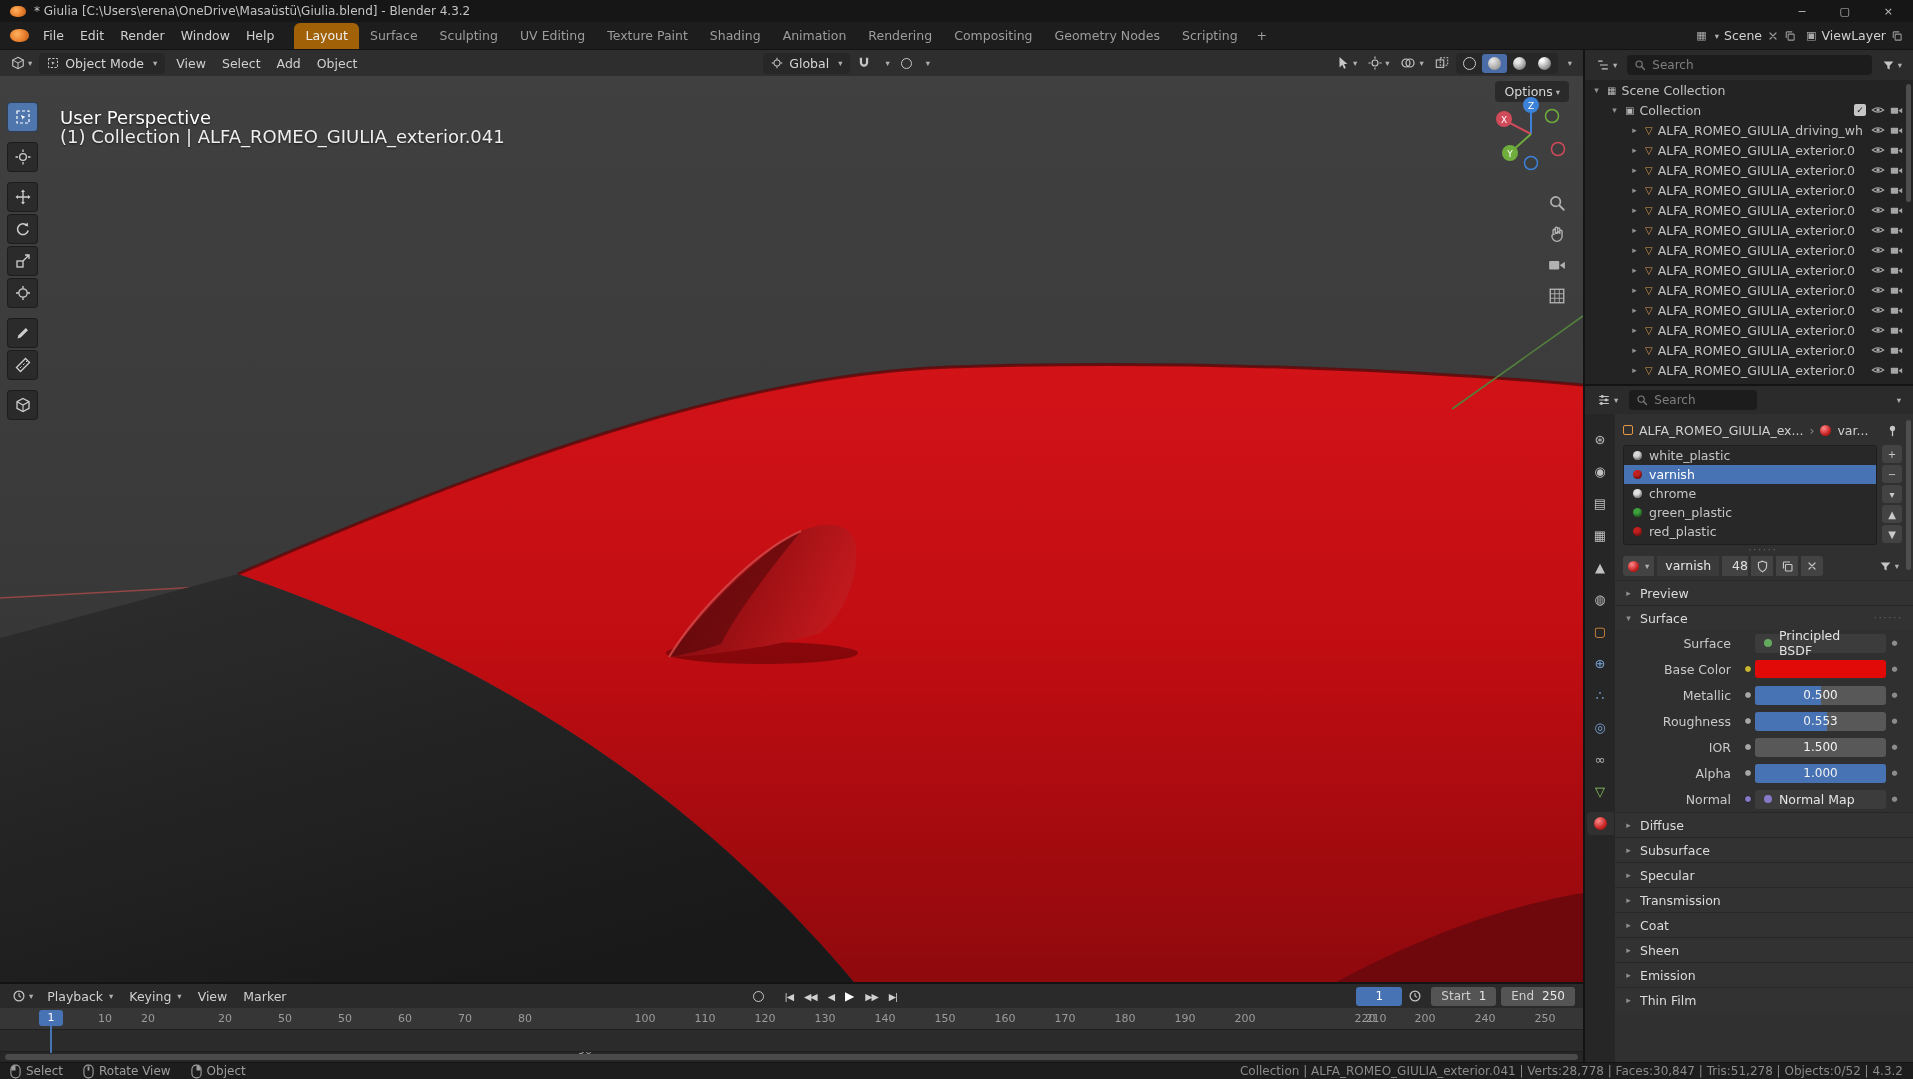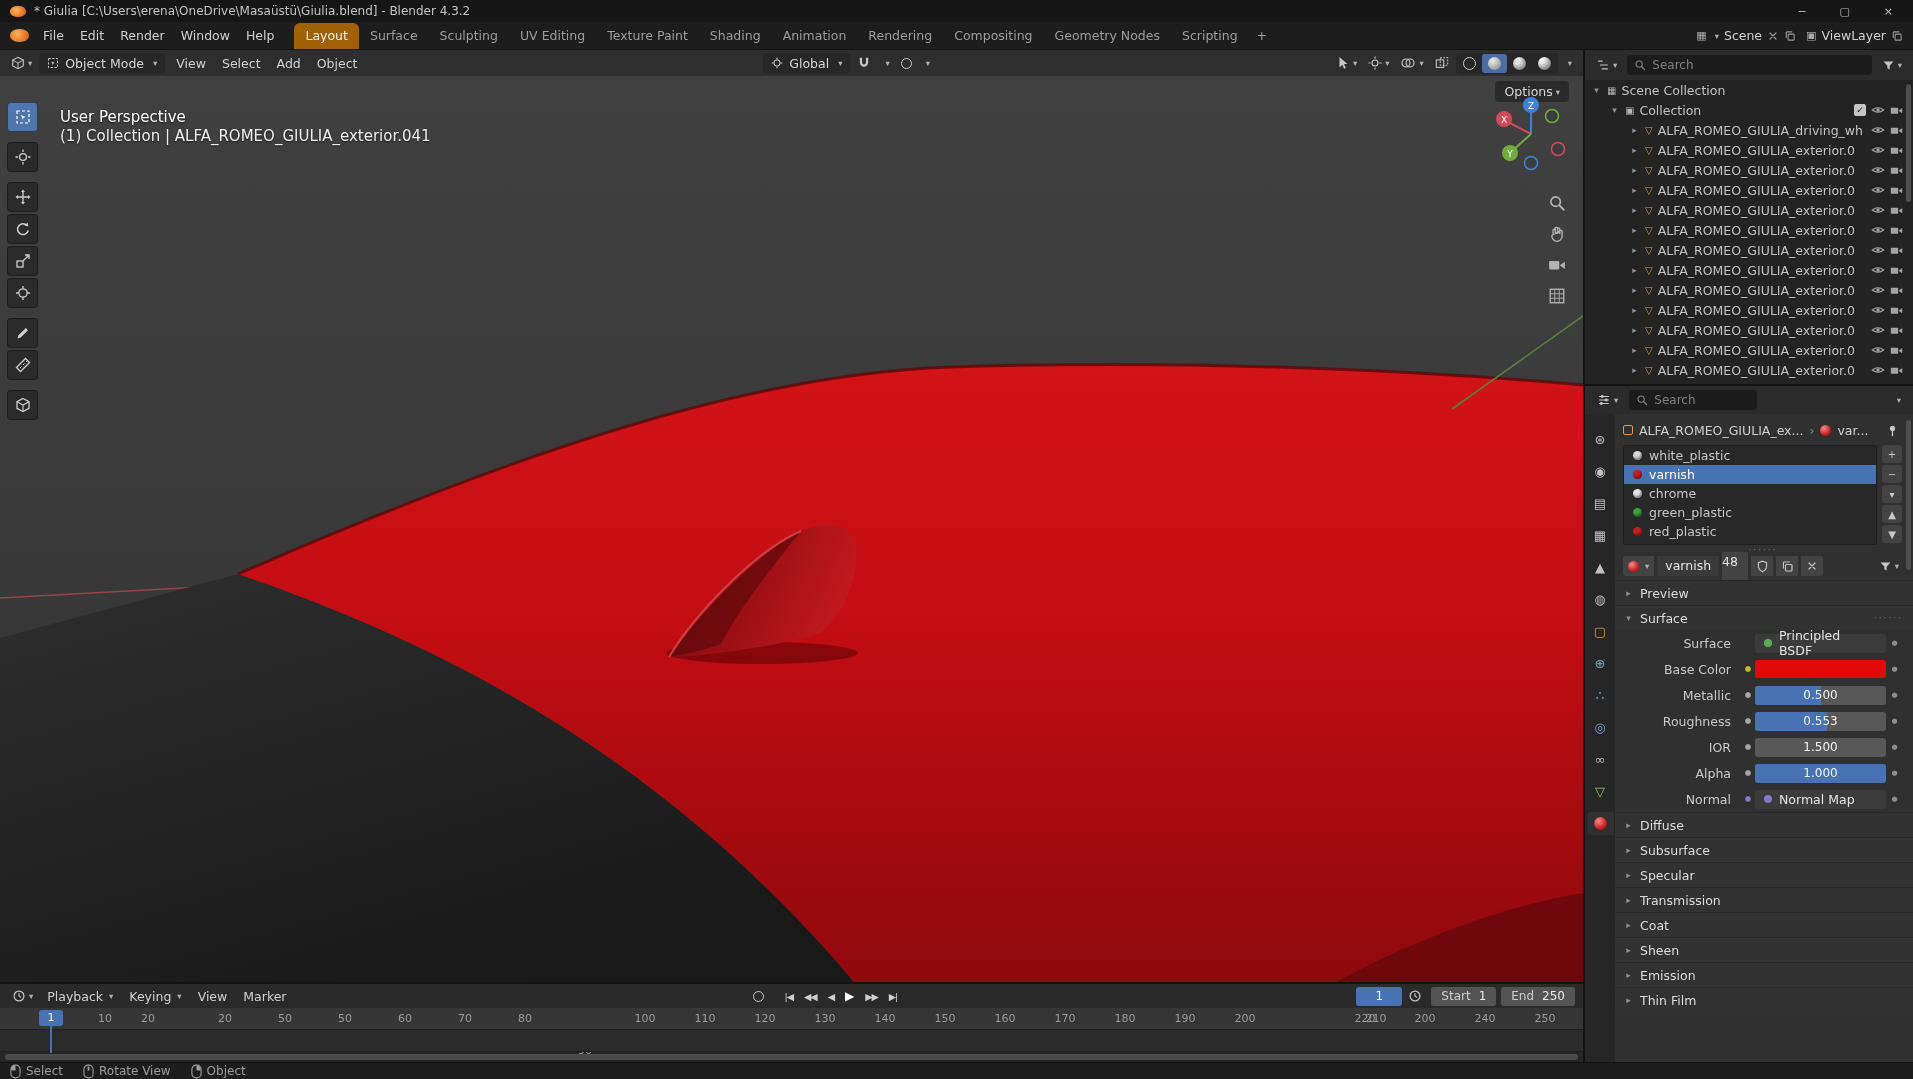--- a/index.html
+++ b/index.html
@@ -43,21 +43,21 @@
   .shade-btn.active{background:#4a6da8}
   .sph{width:13px;height:13px;border-radius:50%}
   .sph.wire{border:1.4px solid #c9c9c9}
   .sph.solid{background:radial-gradient(circle at 35% 30%,#ececec,#9a9a9a 75%)}
   .sph.mat{background:radial-gradient(circle at 35% 30%,#e6e6e6 20%,#b2b2b2 50%,#6f6f6f 85%)}
   .sph.rend{background:radial-gradient(circle at 30% 25%,#ffffff 10%,#cfcfcf 35%,#666 90%)}
 
   
   #viewport{left:0;top:76px;width:1583px;height:906px;background:#333}
   .scene{position:absolute;left:0;top:0}
-  .vp-text{position:absolute;left:60px;top:32px;font-size:15px;color:#fff;text-shadow:0 1px 2px rgba(0,0,0,.65);line-height:19px}
+  .vp-text{position:absolute;left:60px;top:32px;font-size:18px;color:#fff;text-shadow:0 1px 2px rgba(0,0,0,.65);line-height:19px}
   .vp-text .dim{color:#fdfdfd;opacity:.92}
   .toolbar{position:absolute;left:7px;top:26px;display:flex;flex-direction:column;gap:2px}
   .tool-btn{width:31px;height:30px;border-radius:4px;background:rgba(41,41,41,.9);border:1px solid rgba(18,18,18,.55);display:flex;align-items:center;justify-content:center;color:#cfcfcf}
   .tool-btn.active{background:#4f76ad;color:#fff}
   .tool-btn.grp{margin-top:8px}
   .options-btn{position:absolute;top:5px;right:14px;display:flex;align-items:center;background:rgba(40,40,40,.92);border-radius:4px;padding:3px 9px;font-size:12.5px;color:#d8d8d8}
   .nav-gizmo{position:absolute;top:16px;right:10px}
   .nav-col{position:absolute;top:118px;right:16px;display:flex;flex-direction:column;gap:12px;color:#c3c3c3;opacity:.88}
   .nav-btn{width:19px;height:19px}
 
@@ -94,21 +94,21 @@
   .slot{height:19px;display:flex;align-items:center;gap:7px;padding:0 9px;color:#c6c6c6}
   .slot.sel{background:#4772b3;color:#fff}
   .slot .dot{width:9px;height:9px;border-radius:50%;box-shadow:inset -1px -2px 2px rgba(0,0,0,.4);flex:0 0 auto}
   .slot-btns{width:22px;display:flex;flex-direction:column;gap:2px;align-items:center;color:#c9c9c9}
   .sbtn{width:20px;height:18px;background:#434343;border-radius:3px;display:flex;align-items:center;justify-content:center;font-size:10px}
   .grip{height:9px;display:flex;align-items:center;justify-content:center;color:#6d6d6d;font-size:9px;letter-spacing:2px}
   .gripdots{color:#6d6d6d;font-size:9px;letter-spacing:2px}
   .datablock{display:flex;align-items:center;gap:3px;height:24px;margin-bottom:2px}
   .db-browse{display:flex;align-items:center;gap:3px;height:20px;padding:0 5px;background:#434343;border-radius:3px 0 0 3px}
   .db-name{flex:1;height:20px;line-height:20px;background:#3a3a3a;padding:0 8px;color:#e6e6e6;white-space:nowrap;overflow:hidden}
-  .db-users{height:28px;min-width:26px;line-height:20px;background:#434343;text-align:left;color:#e0e0e0}
+  .db-users{height:20px;min-width:26px;line-height:20px;background:#434343;text-align:right;color:#e0e0e0}
   .db-ic{width:22px;height:20px;background:#434343;display:flex;align-items:center;justify-content:center;color:#c6c6c6}
   .db-ic.last{border-radius:0 3px 3px 0}
   .panel-h{height:25px;display:flex;align-items:center;gap:6px;color:#dcdcdc;border-top:1px solid #272727;margin:0 -10px 0 -8px;padding:0 10px 0 8px;background:#323232}
   .prow{height:26px;display:flex;align-items:center}
   .prow .lbl{width:118px;text-align:right;padding-right:10px;color:#c9c9c9;white-space:nowrap;flex:0 0 auto}
   .sock{width:14px;display:flex;justify-content:center;flex:0 0 auto}
   .sockdot{width:8px;height:8px;border-radius:50%;border:1px solid #1f1f1f}
   .fieldwrap{flex:1;display:flex}
   .fieldwrap>span{flex:1}
   .node-btn{height:19px;background:#3c3c3c;border-radius:3px;display:flex!important;align-items:center;gap:7px;padding:0 9px;color:#e4e4e4}
@@ -1155,15 +1155,16 @@
           </svg>
           <span>Rotate View</span>
         </span>
         <span class="hint">
           <svg class="icm">
             <use href="#sy-mouse-r"></use>
           </svg>
           <span>Object</span>
         </span>
       </span>
+  <span class="stats">Collection | ALFA_ROMEO_GIULIA_exterior.041 | Verts:28,778 | Faces:30,847 | Tris:51,278 | Objects:0/52 | 4.3.2</span>
 </div>
 
 </div>
 
 </body></html>

